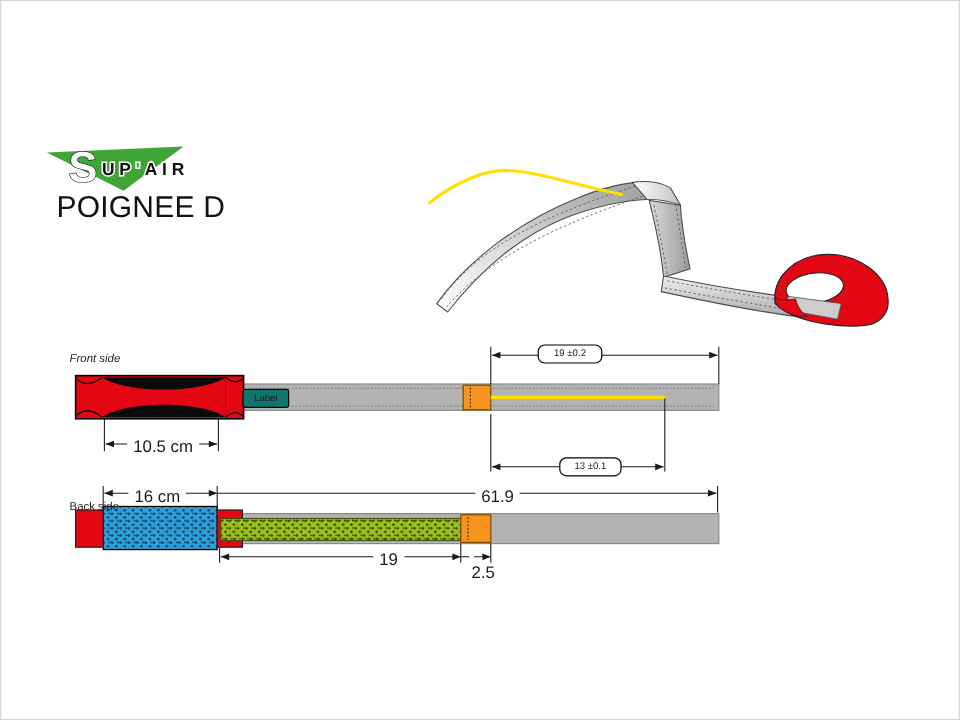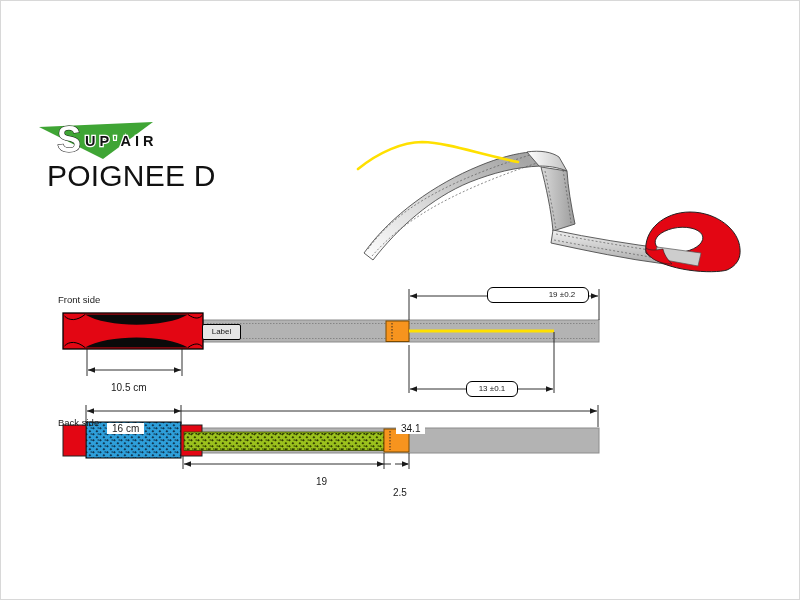--- a/index.html
+++ b/index.html
@@ -3,35 +3,35 @@
 <meta charset="utf-8">
 <style>
   html,body{margin:0;padding:0;background:#fff;}
   .canvas{
     position:relative;width:800px;height:600px;background:#ffffff;
     box-sizing:border-box;border:1px solid #d8d8d8;overflow:hidden;
     font-family:"Liberation Sans",sans-serif;color:#1a1a1a;
   }
   .gfx{position:absolute;left:0;top:0;z-index:1;}
   .txt{position:absolute;z-index:2;white-space:nowrap;line-height:normal;}
-  .page-title{left:46px;top:158px;font-size:30px;font-weight:400;color:#111;letter-spacing:.2px;}
+  .page-title{left:46px;top:158px;font-size:25px;font-weight:400;color:#111;letter-spacing:.2px;}
   .side-caption{font-size:9.5px;color:#222;}
-  .cap-front{left:57px;top:293px;}
+  .cap-front{left:57px;top:293px;font-style:italic;}
   .cap-back{left:57px;top:392px;margin-top:24px;}
   .label-tag{
-    left:201px;top:323px;width:37px;height:14px;background:#e5e5e5;border:1.2px solid #000;
+    left:201px;top:323px;width:37px;height:14px;background:#0f766e;border:1.2px solid #000;
     border-radius:2px;font-size:8px;text-align:center;line-height:13px;
   }
   .dim-box{
     background:#fff;border:1.1px solid #000;border-radius:6px;font-size:8px;
     text-align:center;
   }
-  .dim-box-total{left:486px;top:286px;width:52px;height:14px;line-height:14px;padding-left:48px;}
+  .dim-box-total{left:447px;top:286px;width:52px;height:14px;line-height:14px;}
   .dim-box-yellow{left:465px;top:380px;width:50px;height:14px;line-height:14px;}
-  .dim-text{font-size:10px;background:#fff;padding:0 5px;margin-top:18px;}
+  .dim-text{font-size:14px;background:#fff;padding:0 5px;}
   .t-105{left:105px;top:363px;}
   .t-11{left:106px;top:404px;}
   .t-405{left:395px;top:404px;}
   .t-19{left:310px;top:457px;}
   .t-25{left:387px;top:468px;background:transparent;}
 </style>
 </head>
 <body>
 
 <div class="canvas">
@@ -187,16 +187,16 @@
   <div class="txt page-title">POIGNEE D</div>
 
   <div class="txt side-caption cap-front">Front side</div>
   <div class="txt label-tag">Label</div>
   <div class="txt dim-box dim-box-total">19 ±0.2</div>
   <div class="txt dim-text t-105">10.5 cm</div>
   <div class="txt dim-box dim-box-yellow">13 ±0.1</div>
 
   <div class="txt side-caption cap-back">Back side</div>
   <div class="txt dim-text t-11">16 cm</div>
-  <div class="txt dim-text t-405">34.1</div>
+  <div class="txt dim-text t-405">61.9</div>
   <div class="txt dim-text t-19">19</div>
   <div class="txt dim-text t-25">2.5</div>
 </div>
 
 </body></html>

